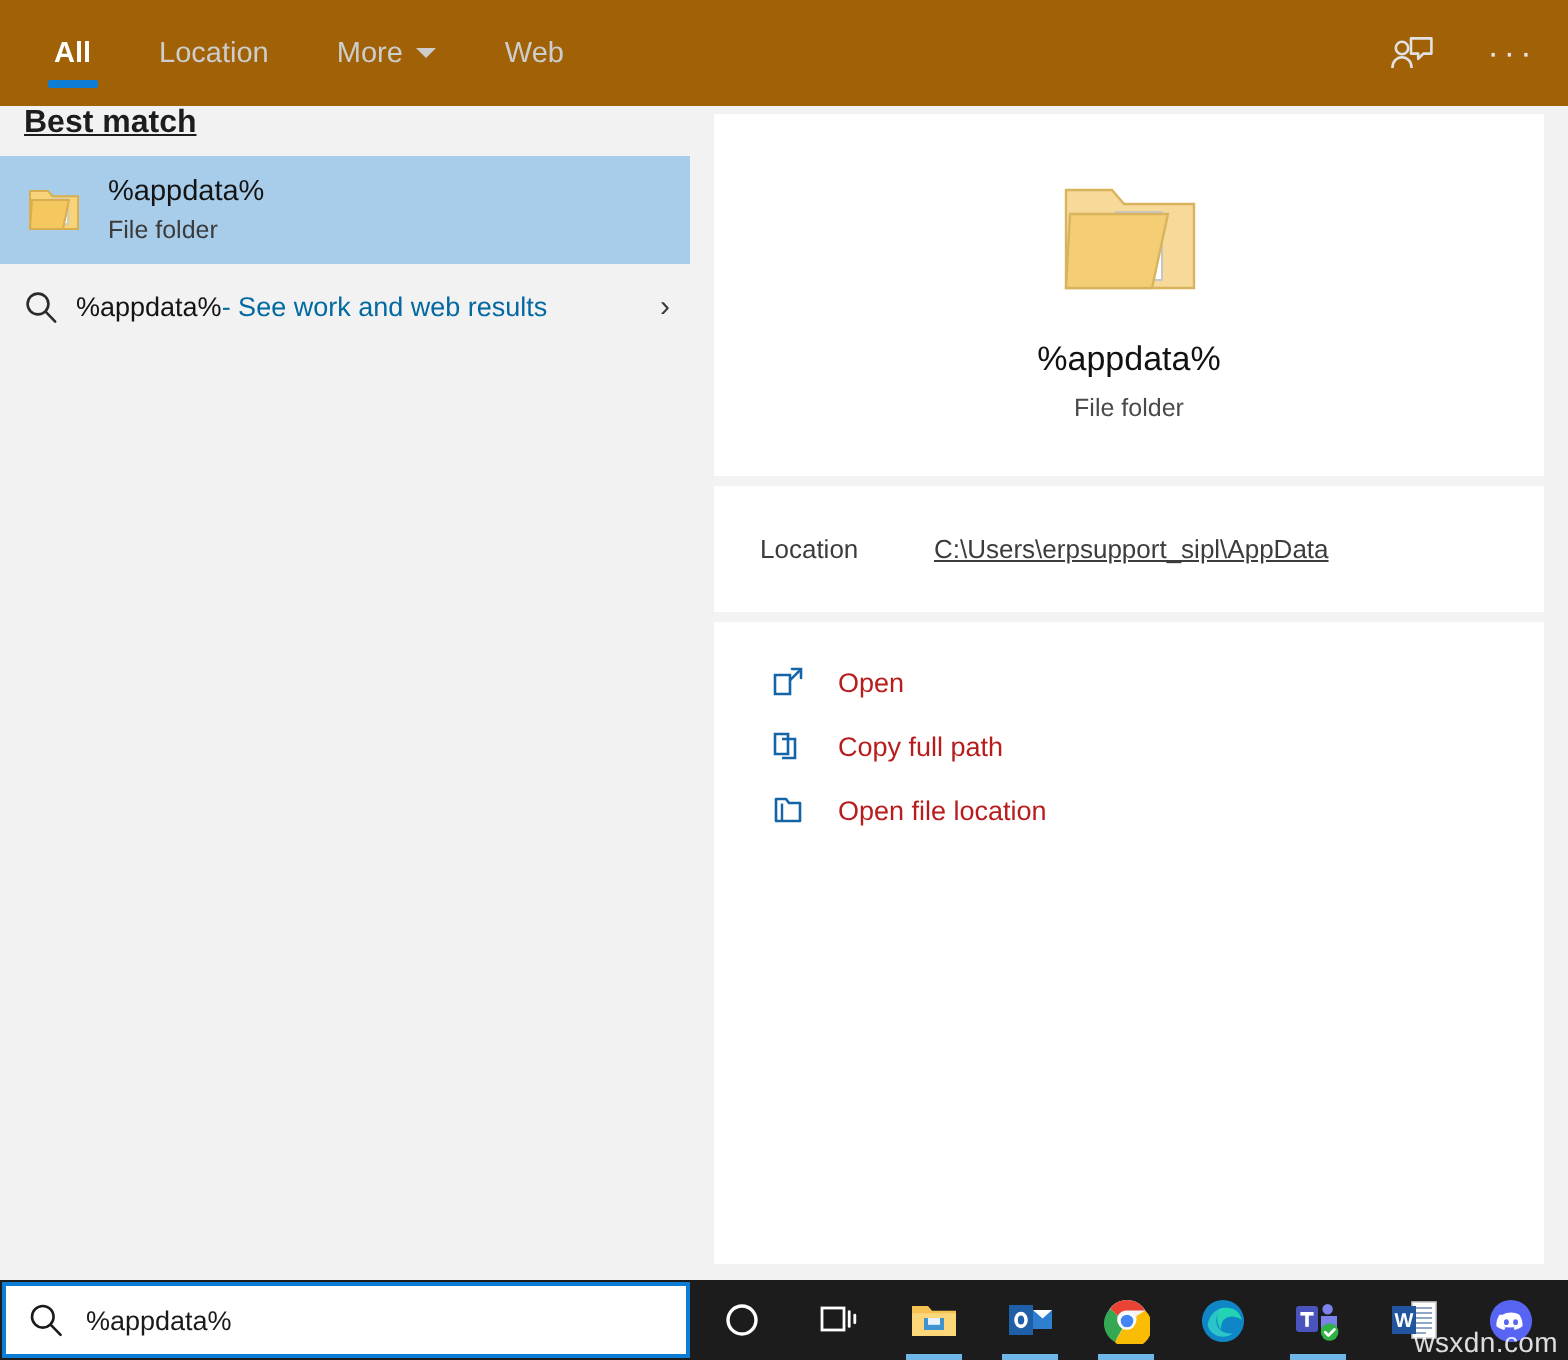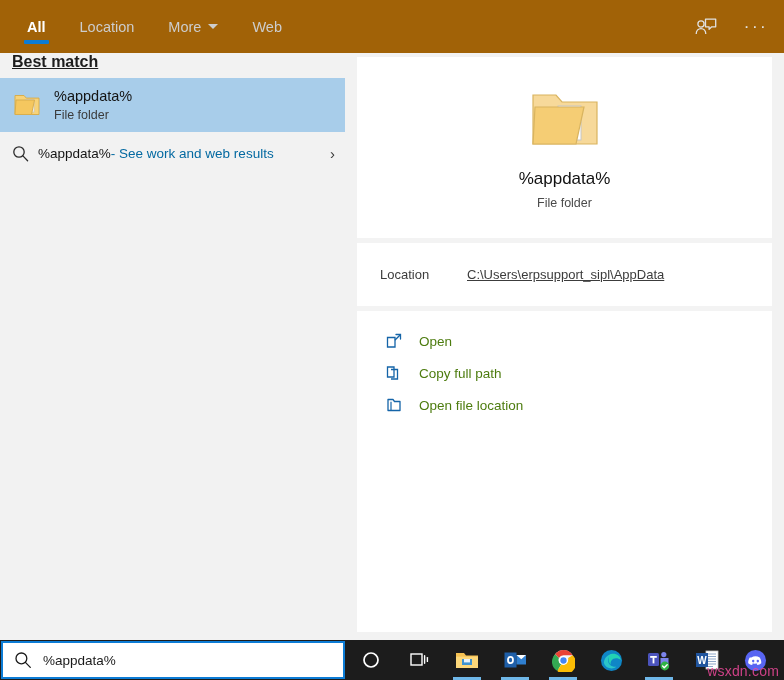--- a/index.html
+++ b/index.html
@@ -105,21 +105,21 @@
     text-decoration: underline; cursor: pointer;
   }
 
   .actions { padding-top: 14px; }
   .action-row {
     display: flex; align-items: center;
     height: 32px; padding-left: 28px;
     cursor: default;
   }
   .action-icon { width: 34px; display: flex; align-items: center; }
-  .action-label { font-size: 13.5px; color: #4d7c0f; }
+  .action-label { font-size: 13.5px; color: #b91c1c; }
 
   
   .taskbar {
     position: absolute; left: 0; bottom: 0;
     width: 784px; height: 40px; background: #1c1c1c;
   }
   .searchbox {
     position: absolute; left: 1px; bottom: 1px;
     width: 344px; height: 38px;
     background: #ffffff; border: 2px solid #0c7cd5;
@@ -138,21 +138,21 @@
     width: 48px; height: 40px;
     display: flex; align-items: center; justify-content: center;
   }
   .tray-item.running::after {
     content: ""; position: absolute;
     left: 10px; right: 10px; bottom: 0; height: 3px;
     background: #6fb7e8;
   }
   .watermark {
     position: absolute; right: 5px; bottom: 1px;
-    font-size: 14px; color: #ec4899; opacity: .85;
+    font-size: 14px; color: #ffffff; opacity: .85;
     letter-spacing: .2px;
     pointer-events: none;
   }
 </style>
 </head>
 <body>
 
 <div id="root">
 
   <div class="tabbar">

